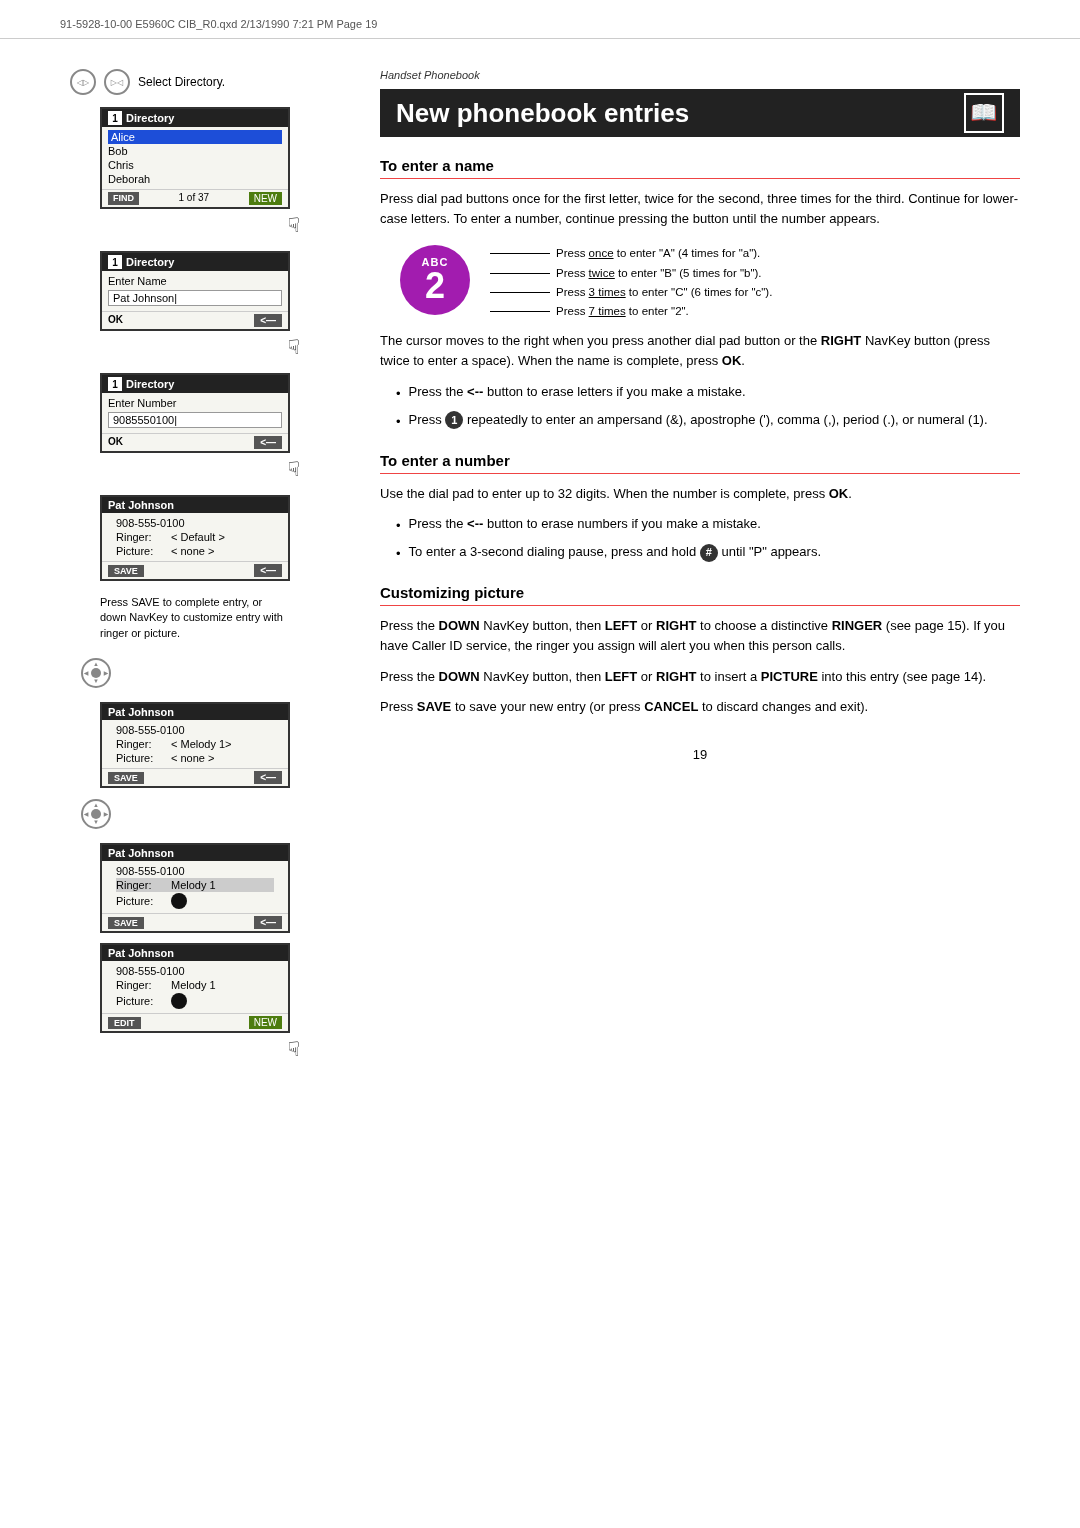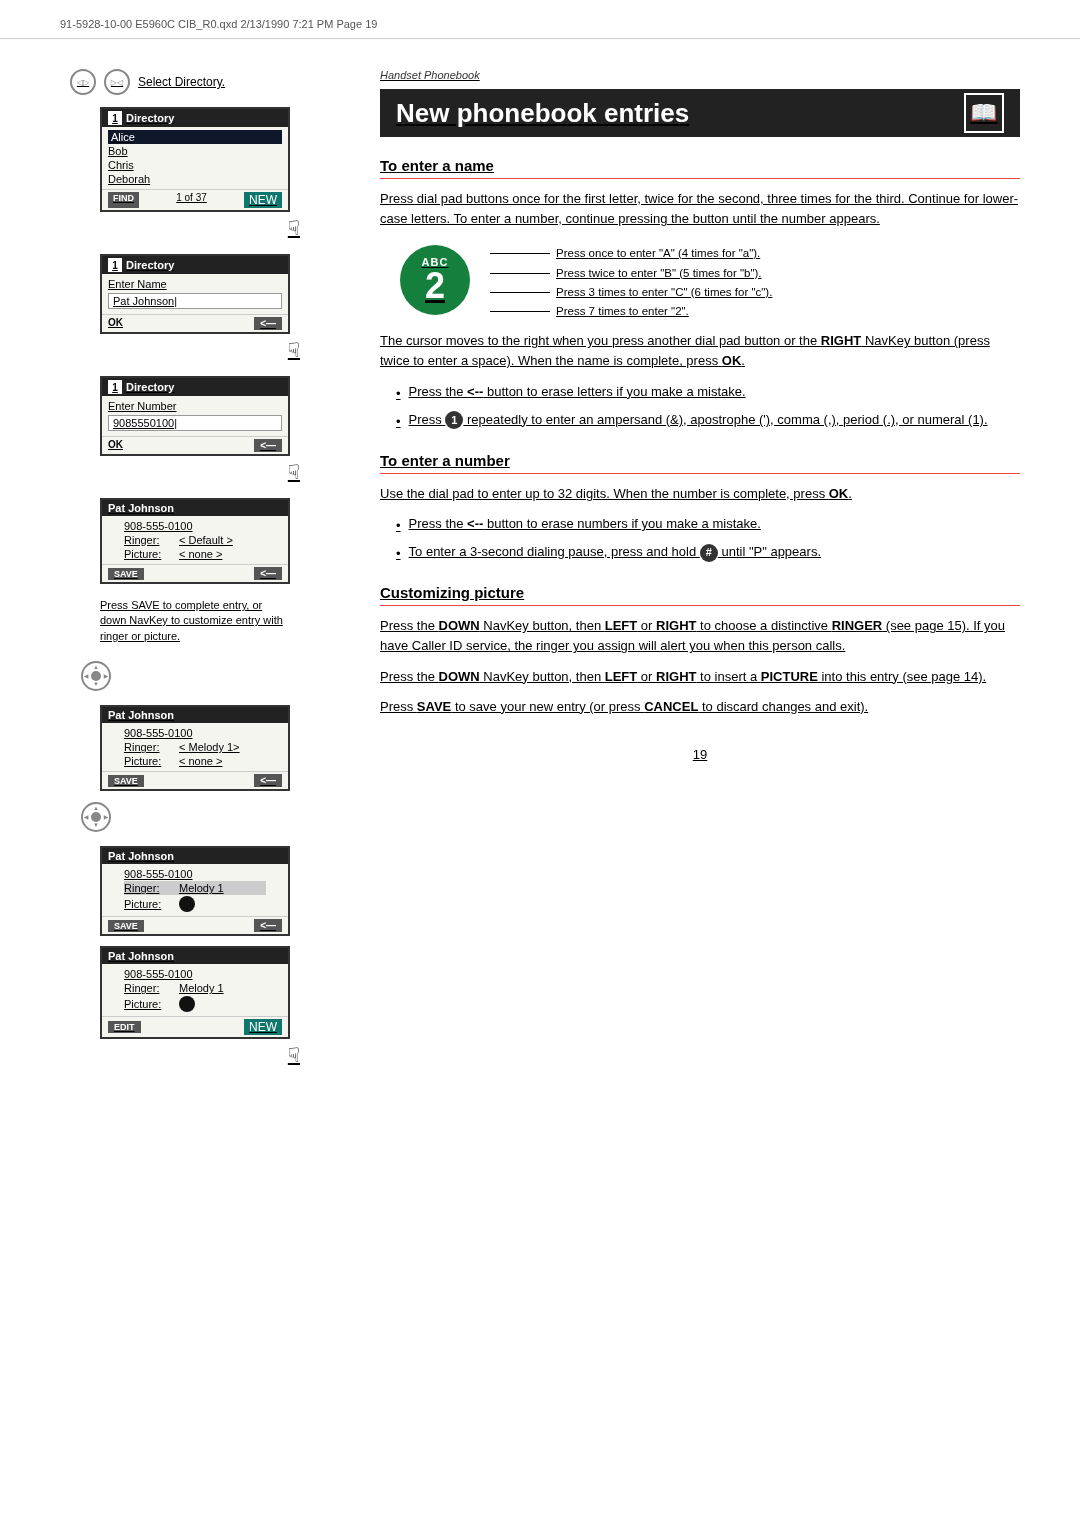--- a/index.html
+++ b/index.html
@@ -26,21 +26,20 @@
       padding: 18px 60px 8px 60px;
       font-size: 11px;
       color: #555;
     }
 
     
     .main-content {
       display: flex;
       padding: 30px 60px 40px 60px;
       gap: 0;
-      text-decoration: underline;
     }
 
     
     .left-column {
       width: 290px;
       min-width: 290px;
       padding-right: 20px;
       display: flex;
       flex-direction: column;
       align-items: center;
@@ -126,21 +125,21 @@
     .screen-body {
       padding: 3px 6px;
     }
 
     .screen-row {
       padding: 1px 0;
       font-size: 11px;
     }
 
     .screen-highlighted {
-      background: #0f172a;
+      background: #1d4ed8;
       color: #fff;
       padding: 1px 3px;
     }
 
     .screen-input-row {
       background: #fff;
       border: 1px solid #999;
       padding: 1px 4px;
       font-size: 11px;
       margin: 2px 0;
@@ -161,24 +160,24 @@
       padding: 1px 5px;
       font-size: 9px;
       font-weight: bold;
     }
 
     .footer-count {
       font-size: 10px;
     }
 
     .footer-new {
-      background: #0f766e;
+      background: #4d7c0f;
       color: #fff;
       padding: 1px 5px;
-      font-size: 12px;
+      font-size: 10px;
     }
 
     .arrow-btn {
       background: #555;
       color: #fff;
       padding: 1px 6px;
       font-size: 10px;
       font-weight: bold;
     }
 
@@ -199,21 +198,21 @@
       font-size: 11px;
     }
     .pat-card-header {
       background: #222;
       color: #fff;
       padding: 2px 6px;
       font-size: 11px;
       font-weight: bold;
     }
     .pat-card-body {
-      padding: 3px 22px;
+      padding: 3px 14px;
     }
     .pat-card-row {
       display: flex;
       align-items: center;
       padding: 1px 0;
       font-size: 11px;
     }
     .pat-card-label {
       width: 55px;
       font-size: 11px;
@@ -301,21 +300,21 @@
     .abc-diagram {
       display: flex;
       margin: 16px 0 16px 20px;
       gap: 0;
       align-items: flex-start;
     }
 
     .abc-circle {
       width: 70px;
       height: 70px;
-      background: #15803d;
+      background: #a21caf;
       border-radius: 50%;
       display: flex;
       flex-direction: column;
       align-items: center;
       justify-content: center;
       flex-shrink: 0;
       position: relative;
     }
 
     .abc-text {

